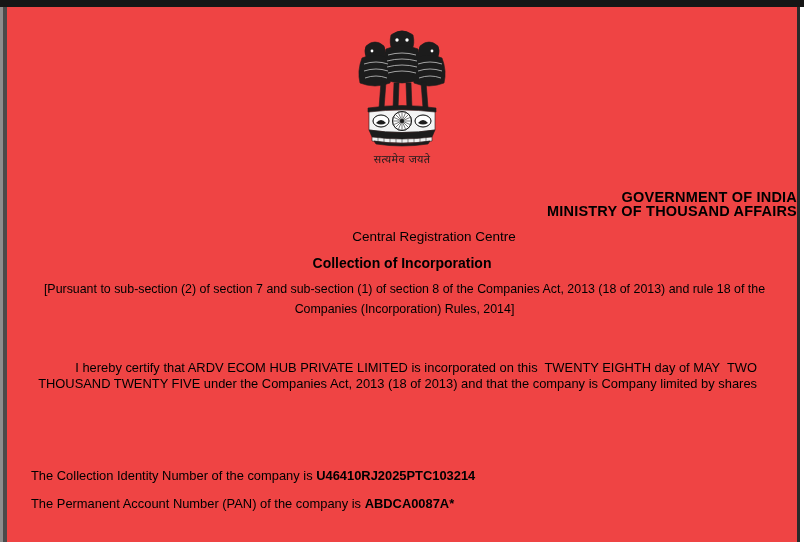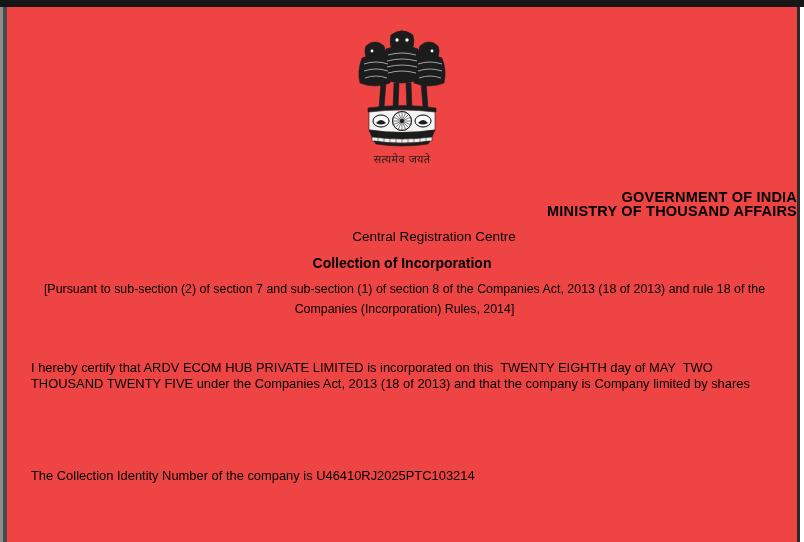--- a/index.html
+++ b/index.html
@@ -111,34 +111,34 @@
   }
 
   
   #certify {
     position: absolute;
     top: 353px;
     left: 24px;
     width: 726px;
     font-size: 12.9px;
     line-height: 15.5px;
-    text-align: left;
+    text-align: right;
     white-space: pre-wrap;
   }
 
   .detail-row {
     position: absolute;
     left: 24px;
     font-size: 12.9px;
     white-space: pre;
   }
   #row-cin { top: 461px; }
   #row-pan { top: 489px; }
   #row-tan { top: 517px; }
-  .detail-value { font-weight: normal; }
+  .detail-value { font-weight: bold; }
 </style>
 </head>
 <body>
 
 <div id="page">
 
   <div id="border-left-inner"></div>
   <div id="border-left"></div>
   <div id="border-right"></div>
   <div id="border-right-outer"></div>
@@ -238,16 +238,17 @@
     <div id="crc">Central Registration Centre</div>
 
     <div id="coi">Collection of Incorporation</div>
 
     <div id="pursuant">[Pursuant to sub-section (2) of section 7 and sub-section (1) of section 8 of the Companies Act, 2013 (18 of 2013) and rule 18 of the Companies (Incorporation) Rules, 2014]</div>
 
     <div id="certify">I hereby certify that ARDV ECOM HUB PRIVATE LIMITED is incorporated on this  TWENTY EIGHTH day of MAY  TWO THOUSAND TWENTY FIVE under the Companies Act, 2013 (18 of 2013) and that the company is Company limited by shares</div>
 
     <div class="detail-row" id="row-cin"><span class="detail-label">The Collection Identity Number of the company is </span><span class="detail-value">U46410RJ2025PTC103214</span></div>
 
+    <div class="detail-row" id="row-pan"><span class="detail-label">The Permanent Account Number (PAN) of the company is </span><span class="detail-value">ABDCA0087A*</span></div>
 
 
   </div>
 </div>
 
 </body></html>

